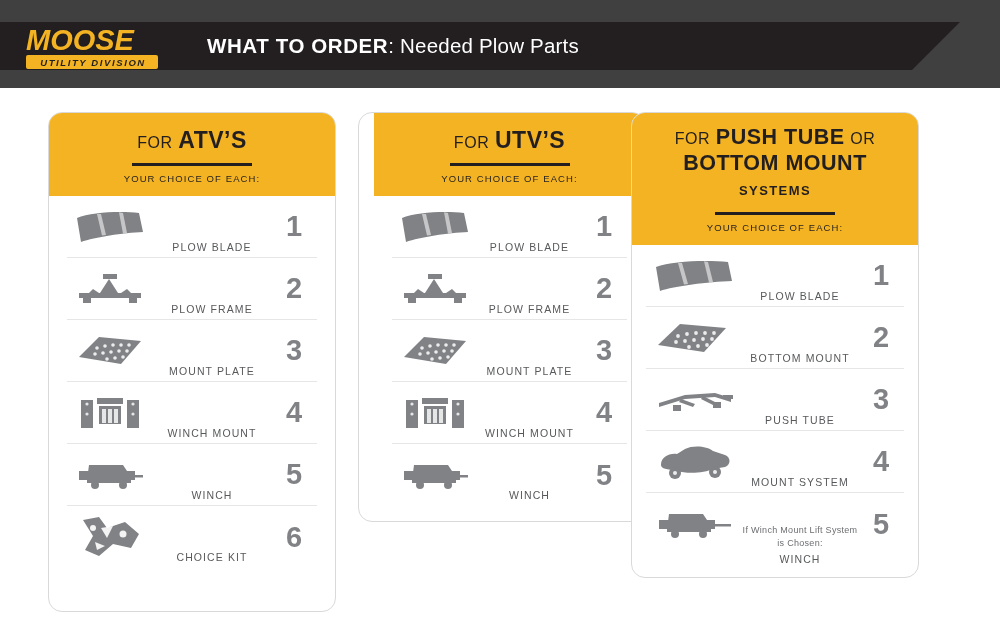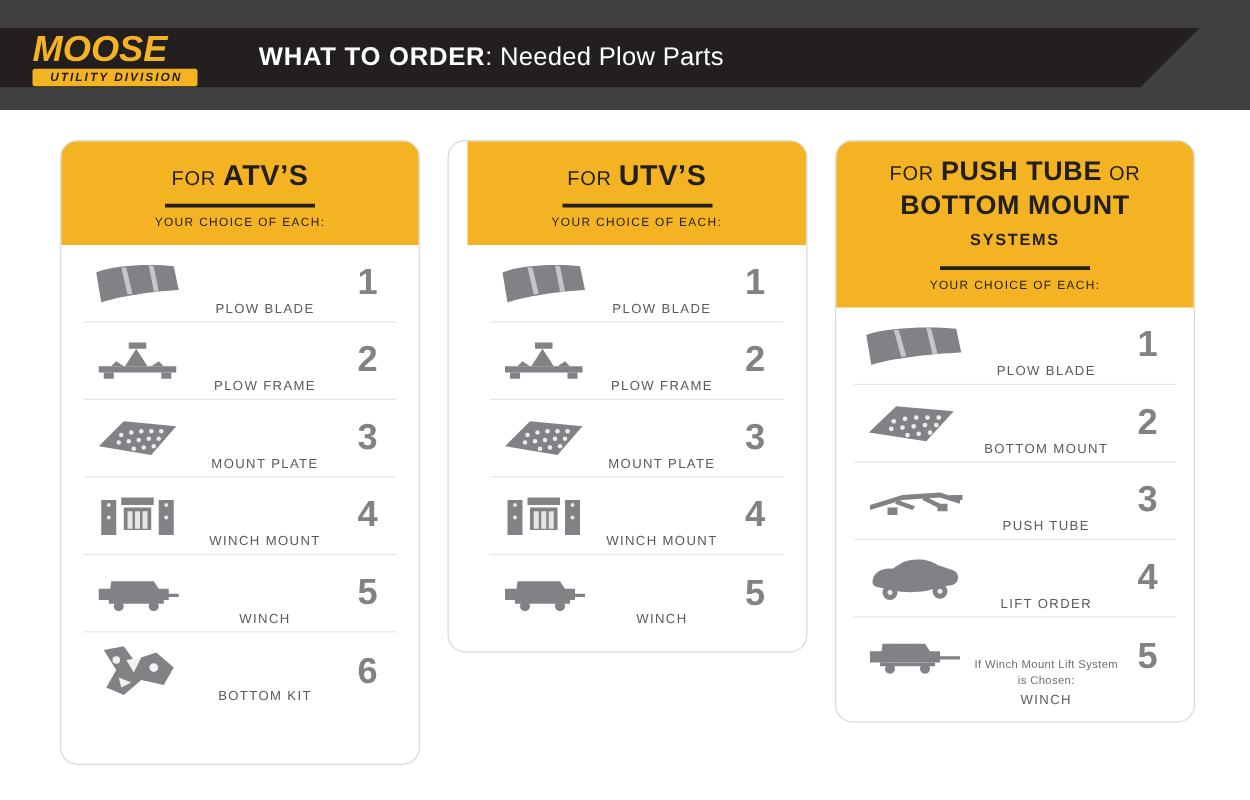--- a/index.html
+++ b/index.html
@@ -138,21 +138,21 @@
     text-align: center;
     font-size: 29px;
     font-weight: bold;
     color: #808285;
     letter-spacing: 0px;
   }
 
   
   #card-atv { left: 48px; top: 112px; width: 288px; height: 500px; }
   #card-utv { left: 358px; top: 112px; width: 288px; height: 410px; padding-left: 15px; }
-  #card-push { left: 668px; top: 112px; width: 288px; height: 466px; }
+  #card-push { left: 631px; top: 112px; width: 288px; height: 466px; }
 
   #card-push .card-head .t1 { padding-top: 12px; line-height: 25px; }
   #card-push .card-head .t1 .big { font-size: 21.5px; }
   #card-push .card-head .sys {
     font-size: 13px; font-weight: bold; letter-spacing: 1.4px; margin-top: 1px;
   }
   #card-push .rows { padding: 0 14px; }
   #card-push .row { height: 62px; }
   #card-push .row .icon { width: 96px; flex: 0 0 96px; }
 
@@ -277,21 +277,21 @@
     <div class="row">
       <div class="icon">
         <svg width="74" height="46" viewBox="0 0 74 46">
             <path class="g" d="M10 6 L26 3 L34 14 L52 8 L66 20 L58 34 L40 30 L26 42 L12 36 L20 22 Z"></path>
             <path fill="#ffffff" opacity="0.9" d="M28 14 L40 12 L34 24 Z"></path>
             <circle fill="#ffffff" opacity="0.9" cx="20" cy="14" r="3"></circle>
             <circle fill="#ffffff" opacity="0.9" cx="50" cy="20" r="3.5"></circle>
             <path fill="#ffffff" opacity="0.9" d="M22 28 L32 32 L24 36 Z"></path>
           </svg>
       </div>
-      <div class="label">BOTTOM KIT</div>
+      <div class="label">CHOICE KIT</div>
       <div class="num">6</div>
     </div>
 
   </div>
 </div>
 
 <div class="card" id="card-utv">
   <div class="card-head">
     <div class="t1">
       <span class="small">FOR</span>
@@ -464,21 +464,21 @@
     <div class="row">
       <div class="icon">
         <svg width="86" height="38" viewBox="0 0 86 38">
             <path class="g" d="M10 22 C10 14 18 10 26 11 L34 6 C42 2 56 3 62 8 L74 12 C80 14 80 22 74 24 L62 26 C54 30 36 31 26 28 C16 26 10 26 10 22 Z"></path>
             <circle class="g" cx="24" cy="30" r="6"></circle>
             <circle class="g" cx="64" cy="29" r="6"></circle>
             <circle fill="#ffffff" opacity="0.85" cx="24" cy="30" r="2"></circle>
             <circle fill="#ffffff" opacity="0.85" cx="64" cy="29" r="2"></circle>
           </svg>
       </div>
-      <div class="label">LIFT ORDER</div>
+      <div class="label">MOUNT SYSTEM</div>
       <div class="num">4</div>
     </div>
 
     <div class="row">
       <div class="icon">
         <svg width="86" height="32" viewBox="0 0 86 32">
             <path class="g" d="M18 6 h34 l4 6 h8 v9 h-48 z"></path>
             <path class="g" d="M8 12 h12 v9 h-12 z"></path>
             <path class="g" d="M16 21 h44 v3 h-44 z"></path>
             <circle class="g" cx="24" cy="26" r="4"></circle>

